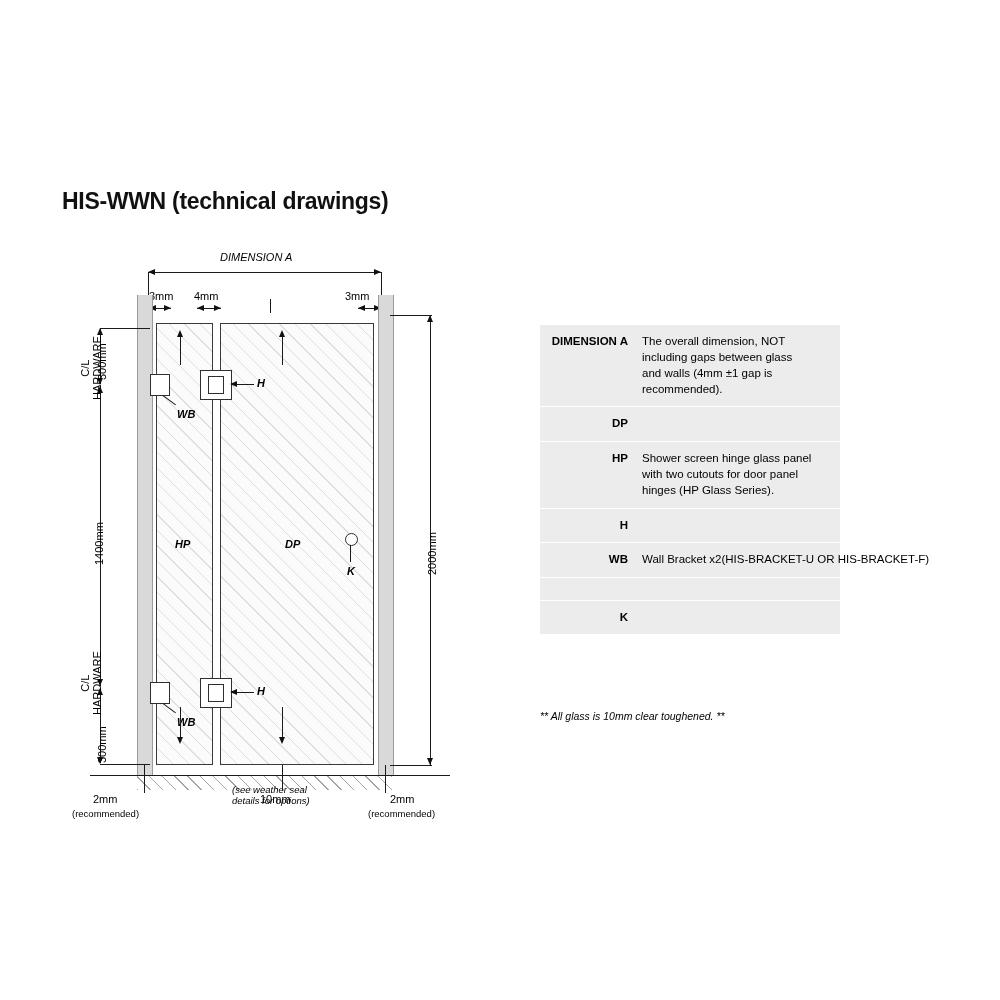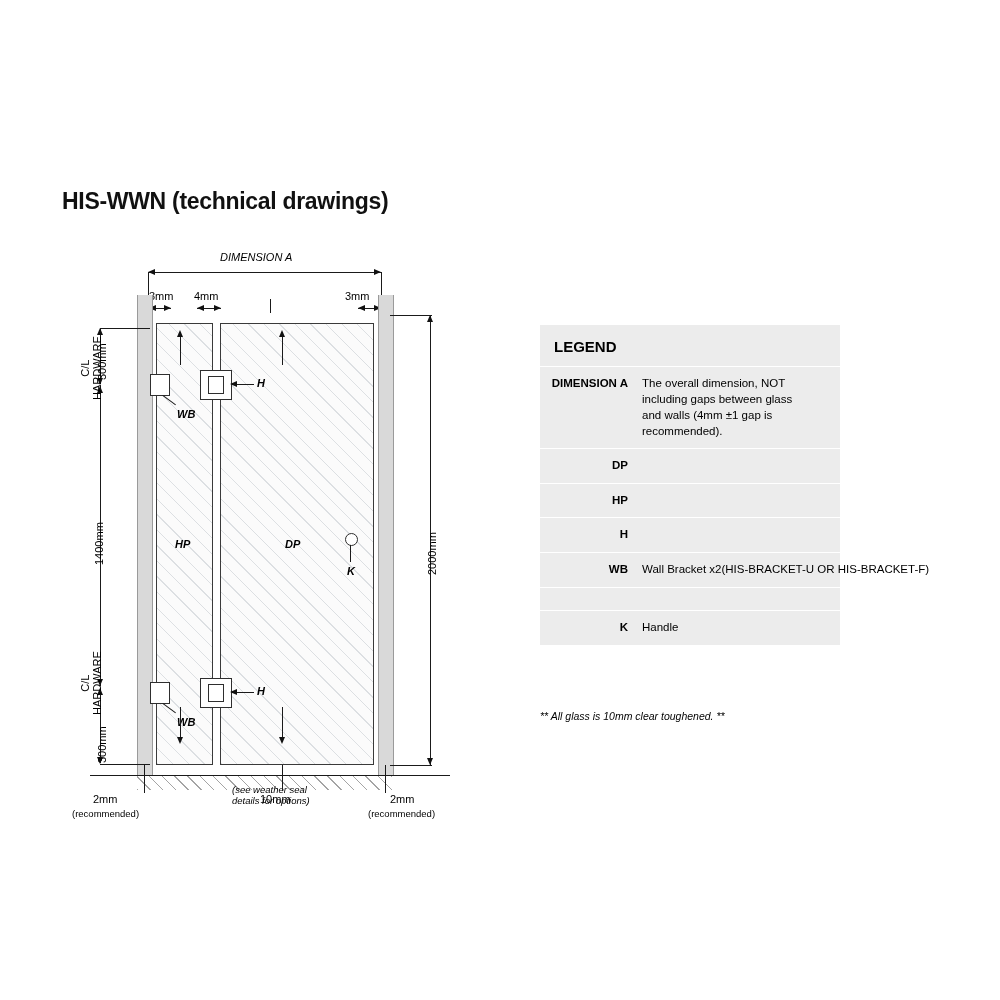--- a/index.html
+++ b/index.html
@@ -279,45 +279,46 @@
 
   <div class="lbl" style="left:330px; top:548px;">2mm</div>
   <div class="lbl" style="left:308px; top:563px; font-size:9.5px;">(recommended)</div>
 
   <div class="ln-v" style="left:84px; top:520px; height:28px;"></div>
   <div class="ln-v" style="left:325px; top:520px; height:28px;"></div>
   <div class="ln-v" style="left:222px; top:520px; height:26px;"></div>
 </div>
 
 <div id="legend">
-  <div class="legend-title">LEGEND</div>
 
   <div class="lrow">
     <div class="lkey">DIMENSION A</div>
     <div class="lval">The overall dimension, NOT
 including gaps between glass
 and walls (4mm ±1 gap is
 recommended).</div>
   </div>
   <div class="lrow">
     <div class="lkey">DP</div>
   </div>
   <div class="lrow">
     <div class="lkey">HP</div>
+    <div class="lval">Shower screen hinge glass panel
+with two cutouts for door panel
+hinges (HP Glass Series).</div>
   </div>
   <div class="lrow">
     <div class="lkey">H</div>
   </div>
   <div class="lrow">
     <div class="lkey">WB</div>
     <div class="lval lval-wide">Wall Bracket x2(HIS-BRACKET-U OR HIS-BRACKET-F)</div>
   </div>
   <div class="lrow lrow-blank">
     <div class="lkey"></div>
     <div class="lval"></div>
   </div>
   <div class="lrow">
     <div class="lkey">K</div>
-    <div class="lval">Handle</div>
   </div>
 </div>
 
 <div id="legend-note">** All glass is 10mm clear toughened. **</div>
 
 </body></html>

